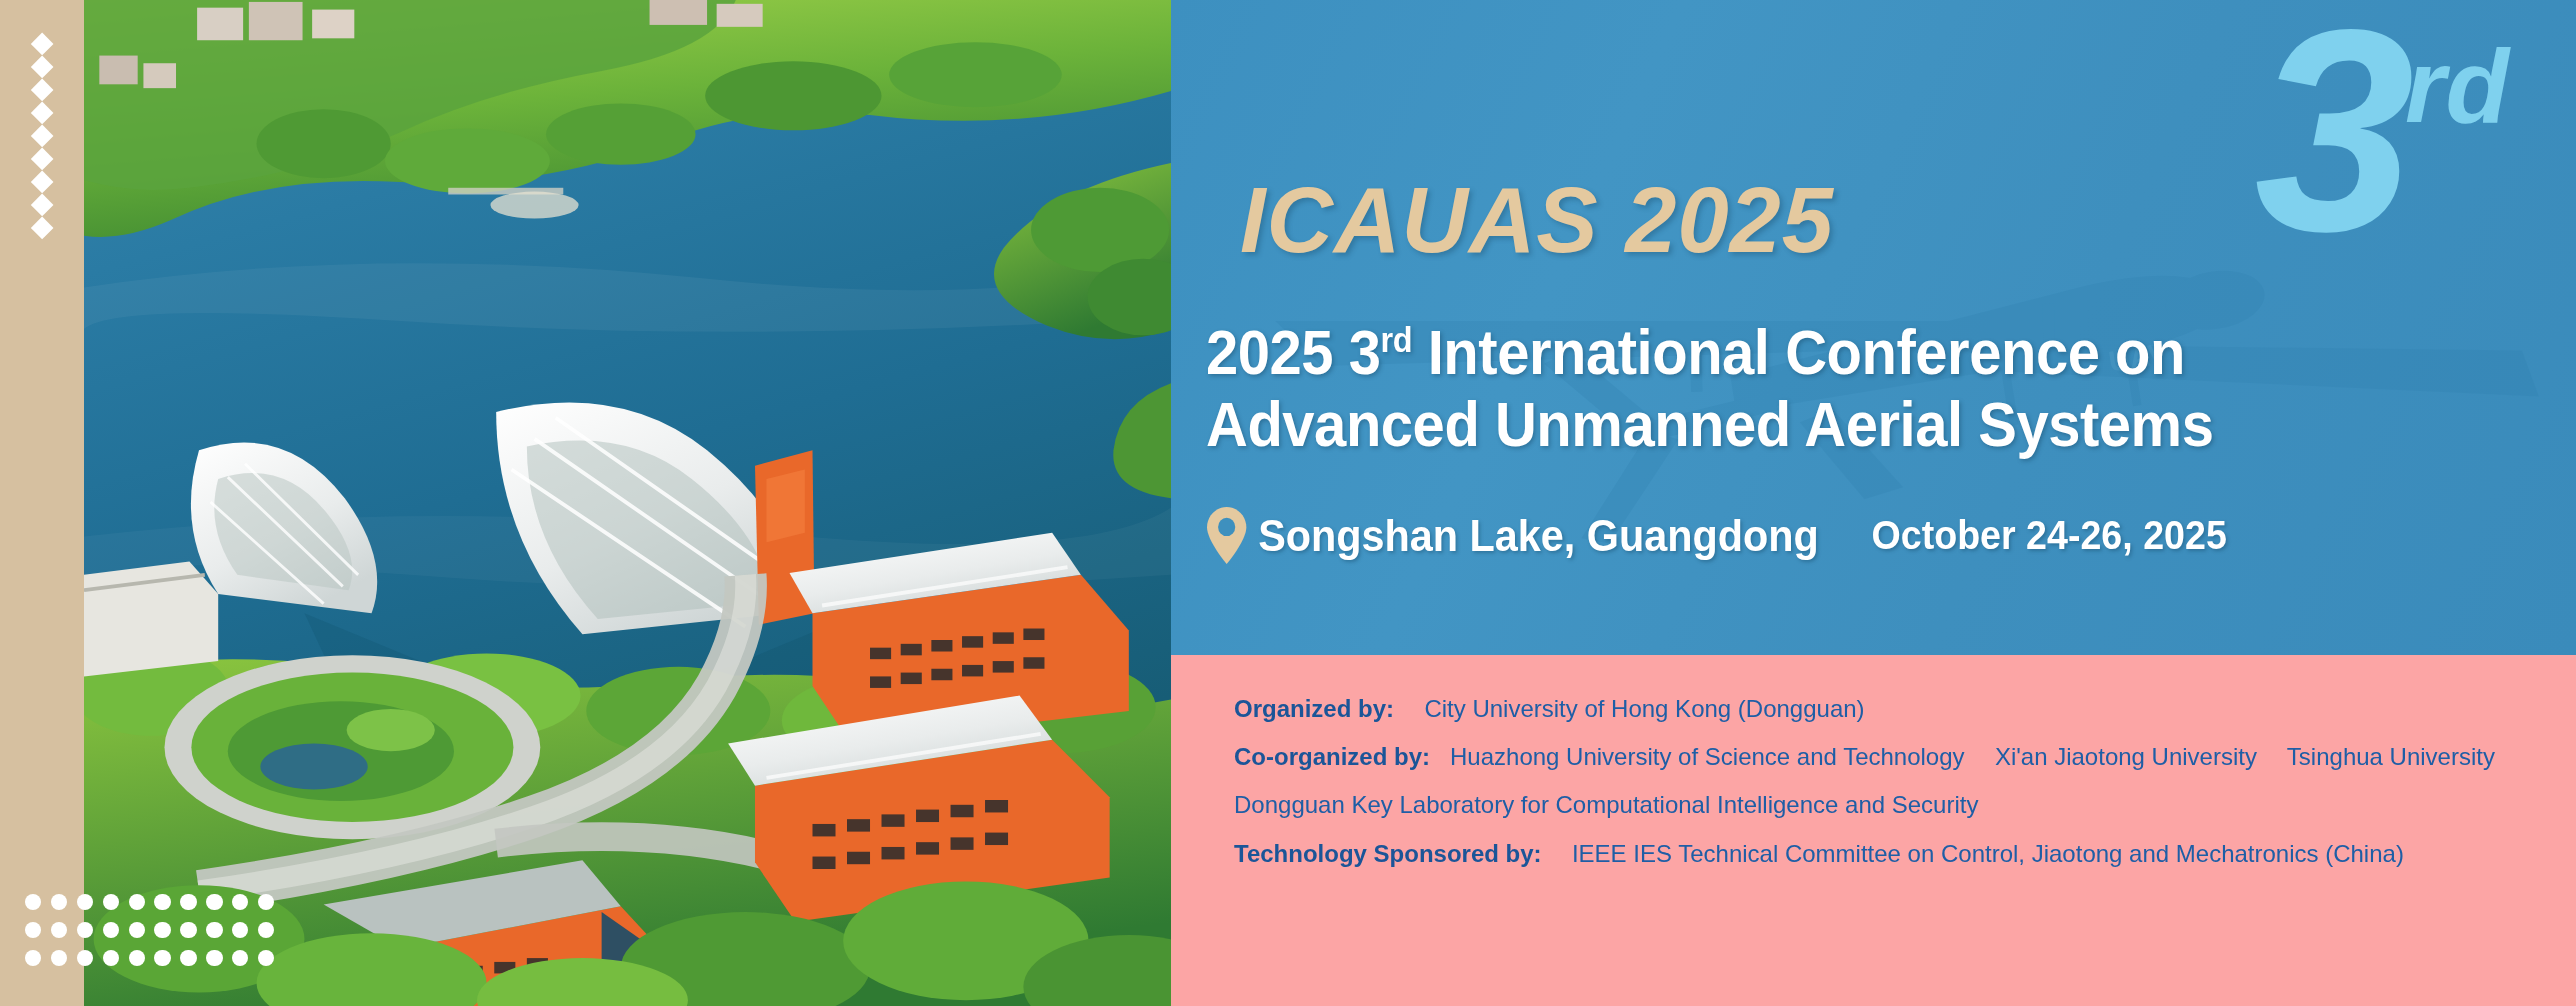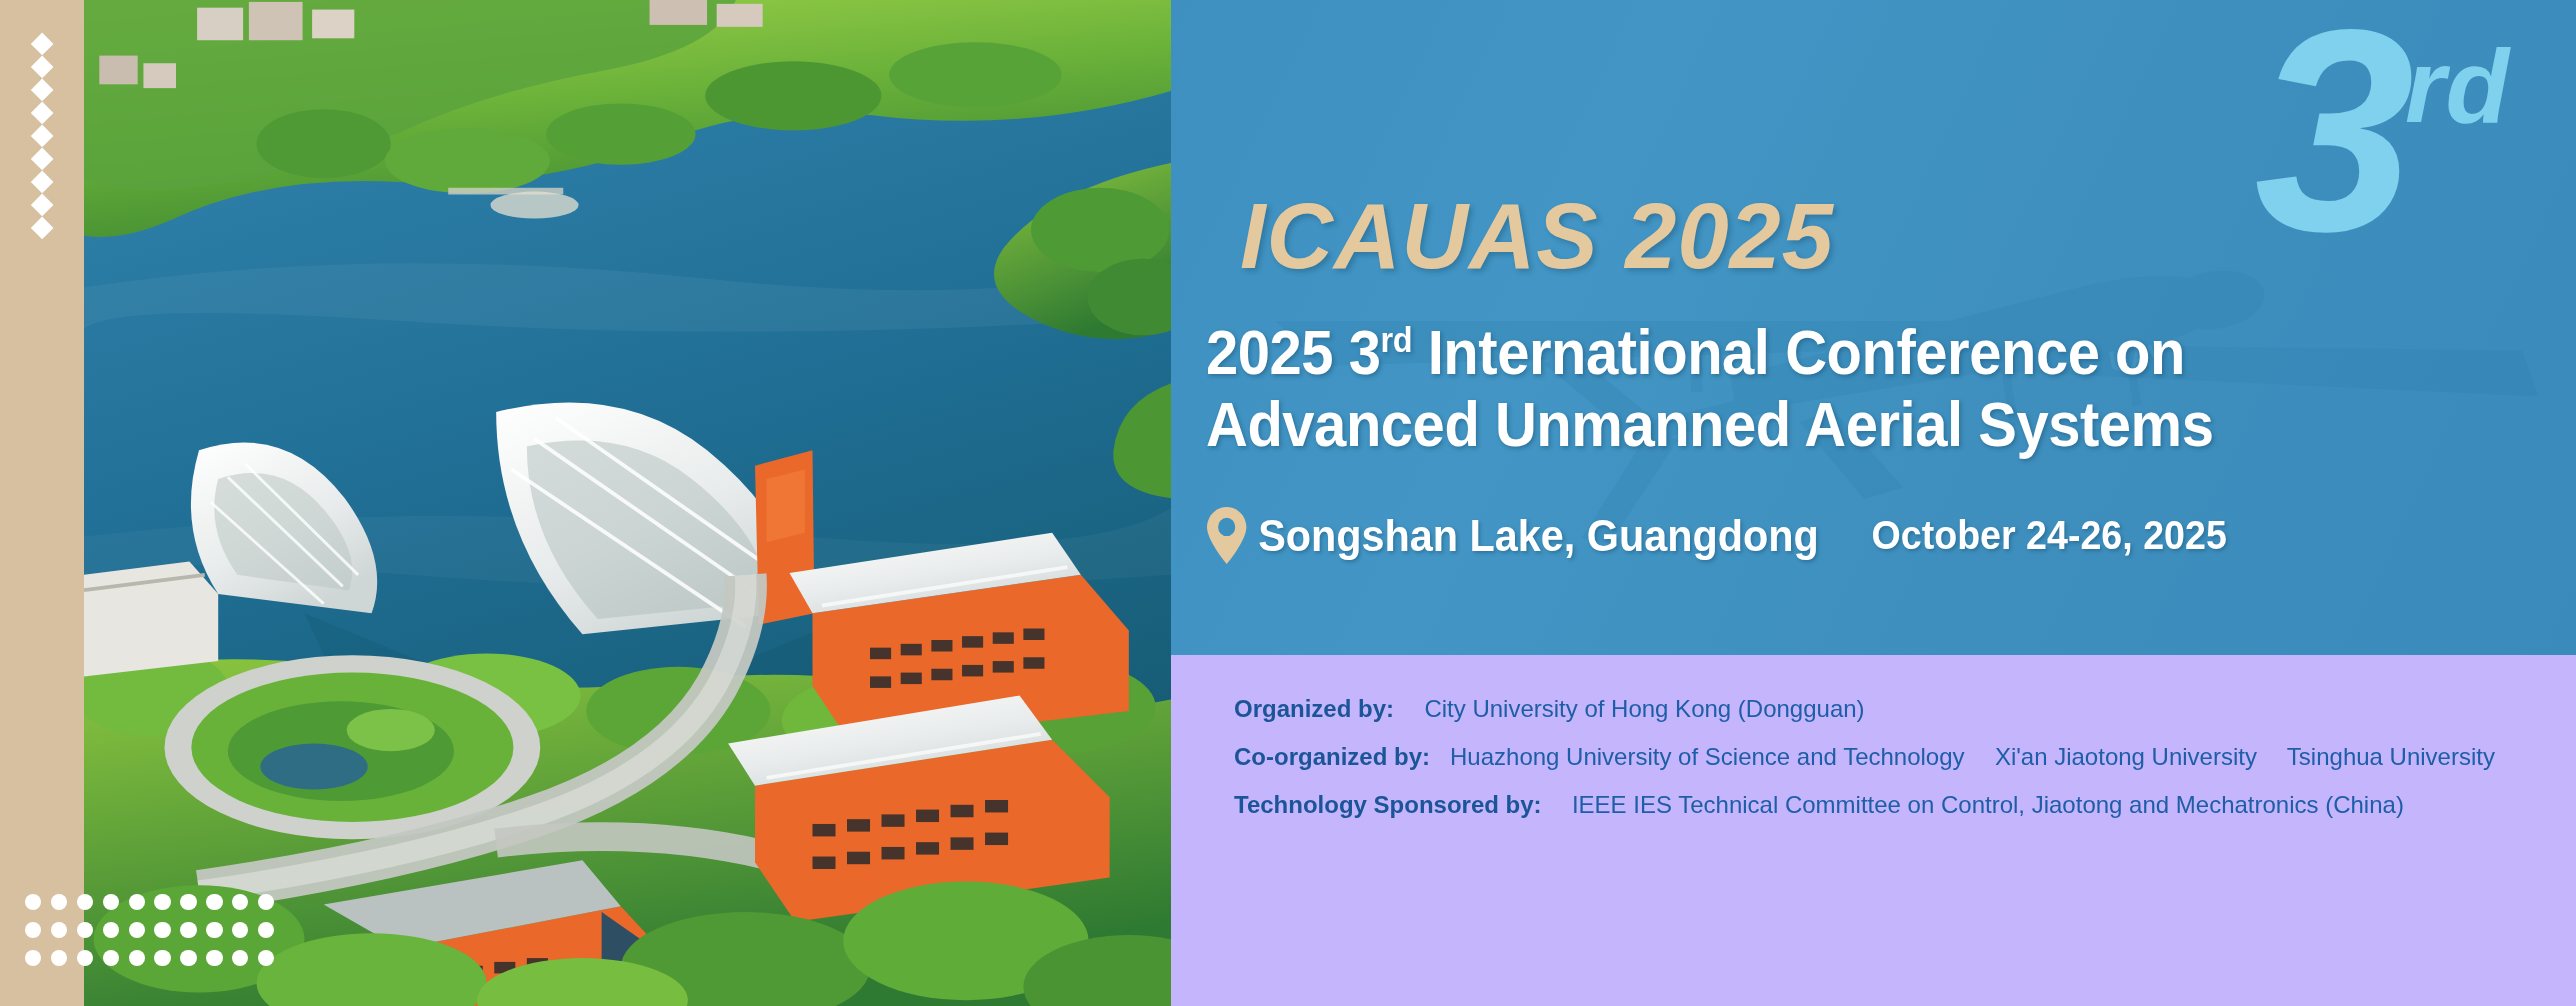--- a/index.html
+++ b/index.html
@@ -129,21 +129,20 @@
     left: 69px;
     top: 168px;
     font-size: 92px;
     font-weight: bold;
     font-style: italic;
     color: #e4c99f;
     letter-spacing: 1px;
     z-index: 4;
     text-shadow: 2.9px 2.9px 4.8px rgba(20,70,100,0.33);
     white-space: nowrap;
-    margin-top: 16px;
   }
 
   .conf-title {
     position: absolute;
     left: 35px;
     top: 316px;
     z-index: 4;
     color: #ffffff;
     font-size: 63px;
     font-weight: bold;
@@ -189,21 +188,21 @@
     text-shadow: 1.9px 1.9px 3.8px rgba(15,60,90,0.35);
   }
 
   
   .footer {
     position: absolute;
     left: 1171px;
     top: 655px;
     width: 1405px;
     height: 352px;
-    background: #c4b5fd;
+    background: #fca5a5;
     z-index: 3;
     padding: 38px 0 0 63px;
     box-sizing: border-box;
   }
   .credit-block { margin-bottom: 17px; }
   .credit-line {
     font-size: 24px;
     color: #1e5ea6;
     line-height: 1.30;
     white-space: nowrap;
@@ -471,20 +470,21 @@
         <span>&nbsp;</span>
         <span>Huazhong University of Science and Technology</span>
         <span class="credit-sep"></span>
         <span>Xi'an Jiaotong University</span>
         <span class="credit-sep"></span>
         <span>Tsinghua University</span>
       </div>
     </div>
 
     <div class="credit-block">
+      <div class="credit-line">Dongguan Key Laboratory for Computational Intelligence and Security</div>
     </div>
 
     <div class="credit-block">
       <div class="credit-line">
         <span class="credit-label">Technology Sponsored by:</span>
         <span class="credit-sep"></span>
         <span>IEEE IES Technical Committee on Control, Jiaotong and Mechatronics (China)</span>
       </div>
     </div>
 

